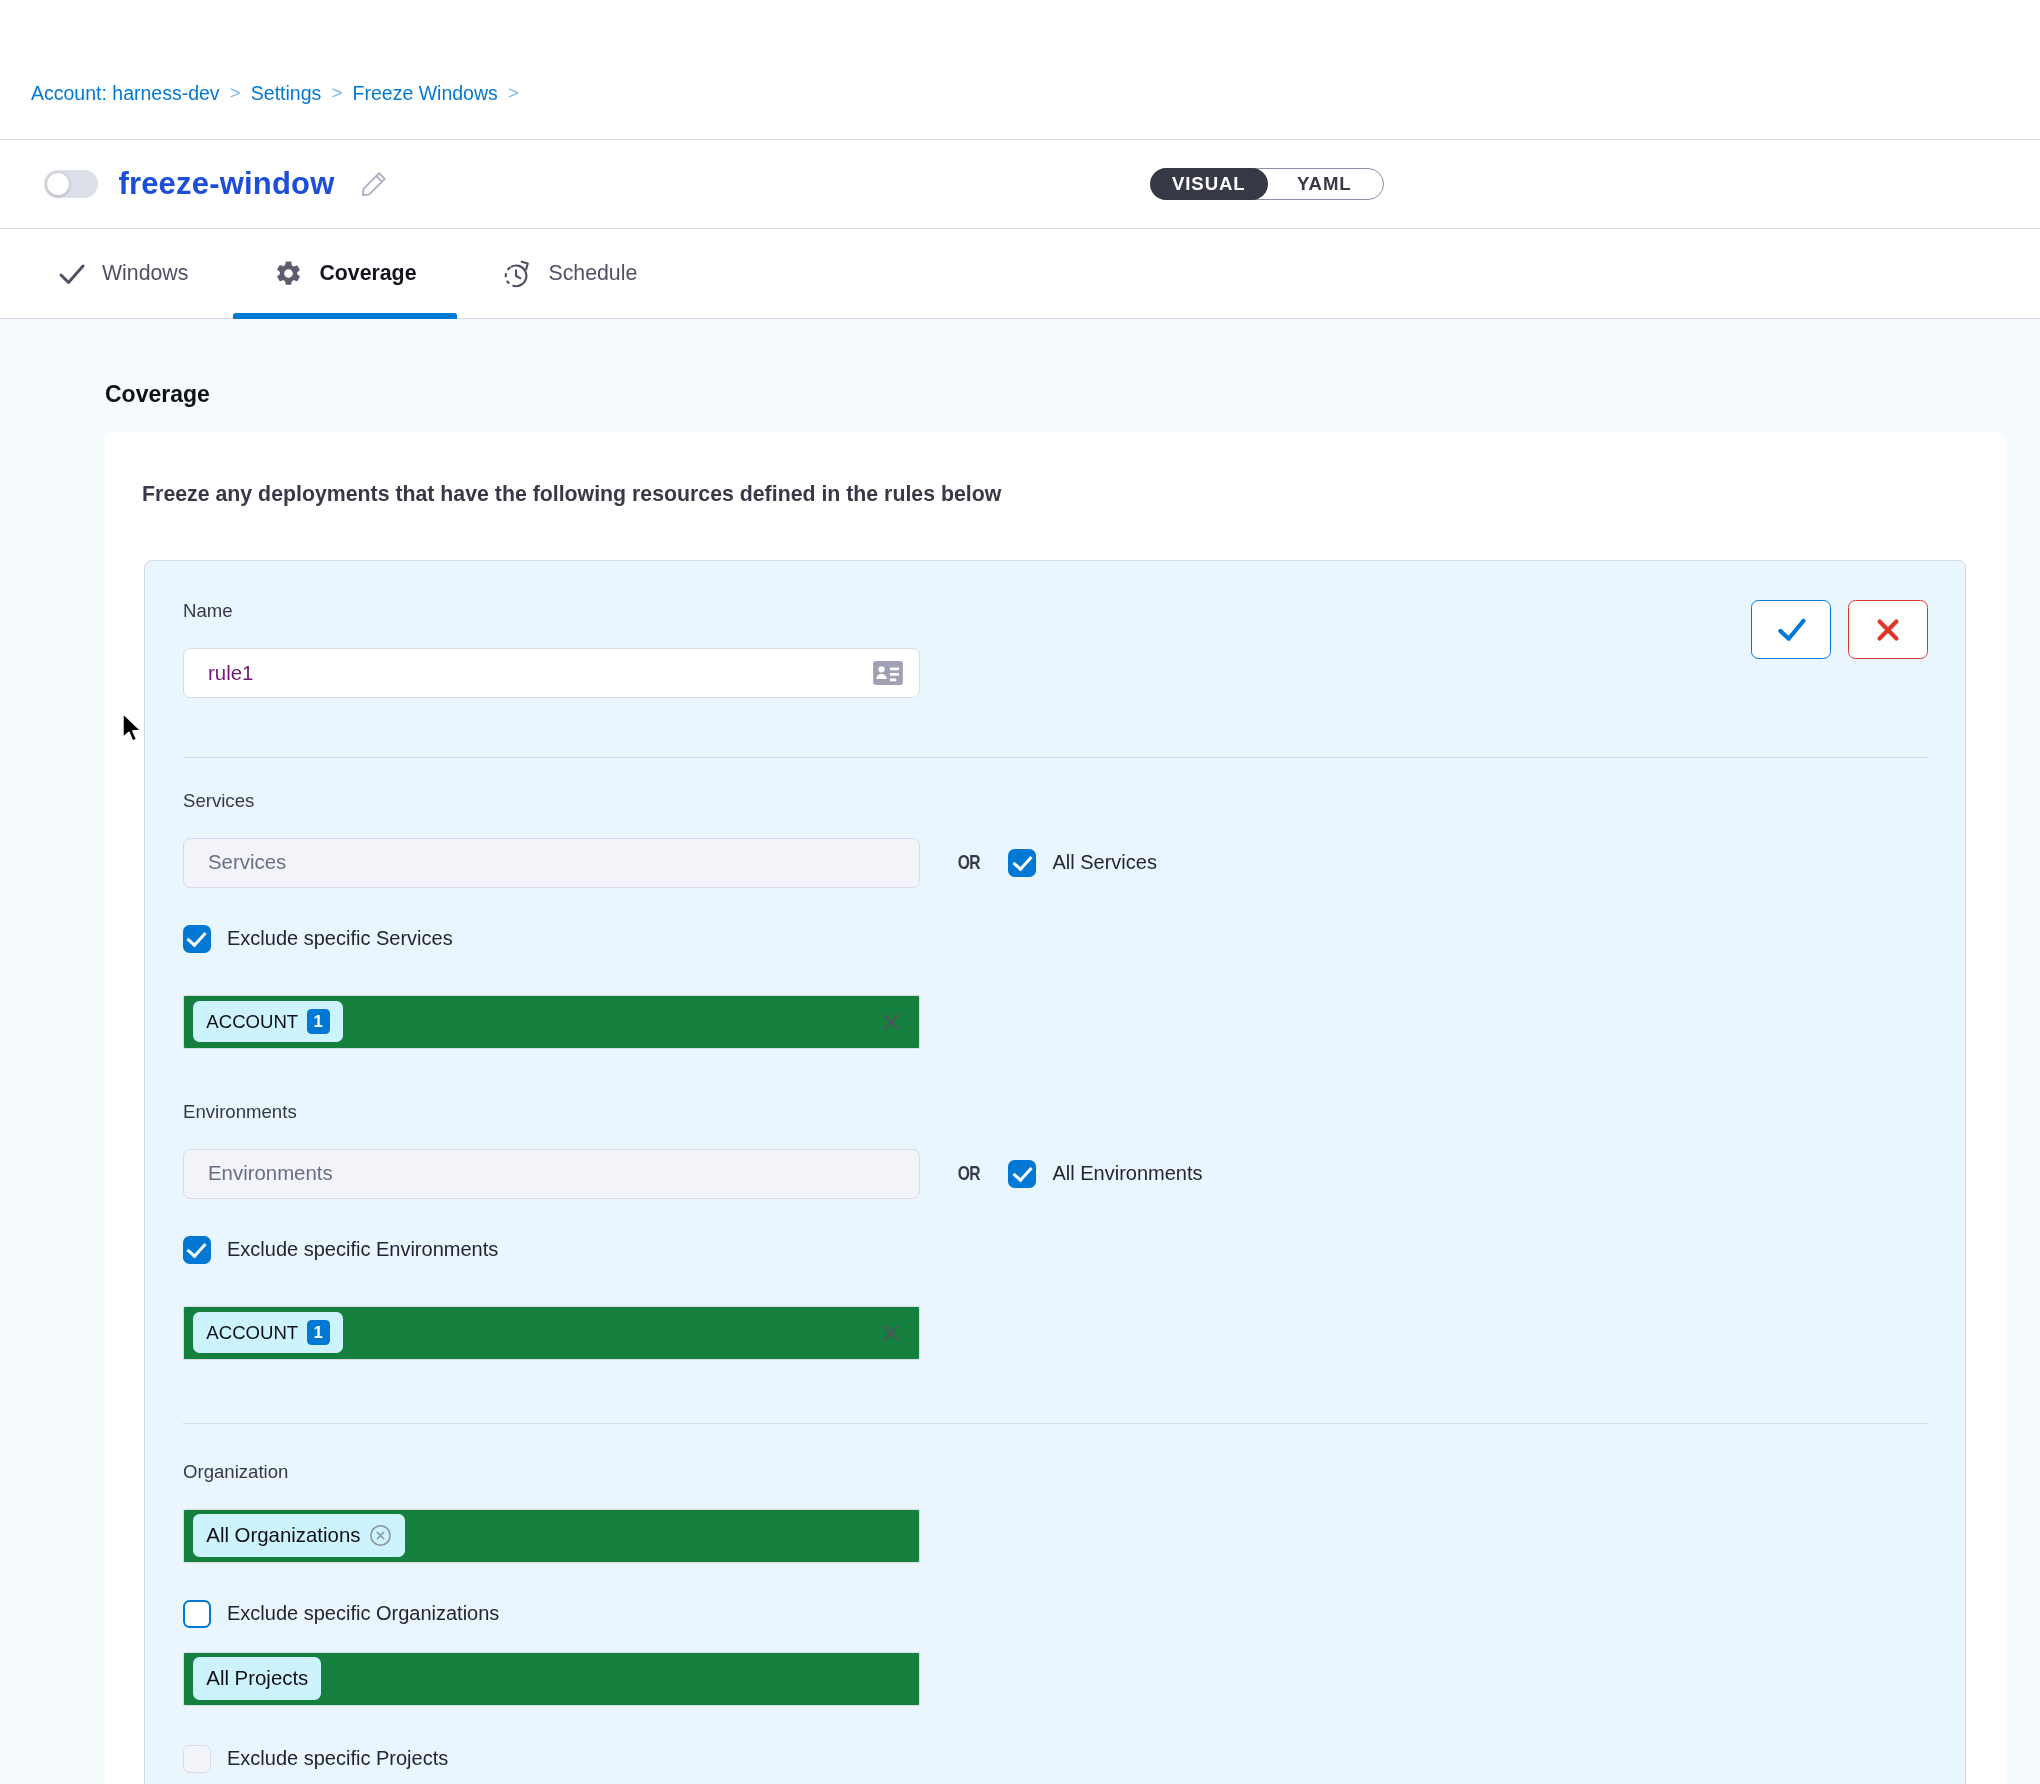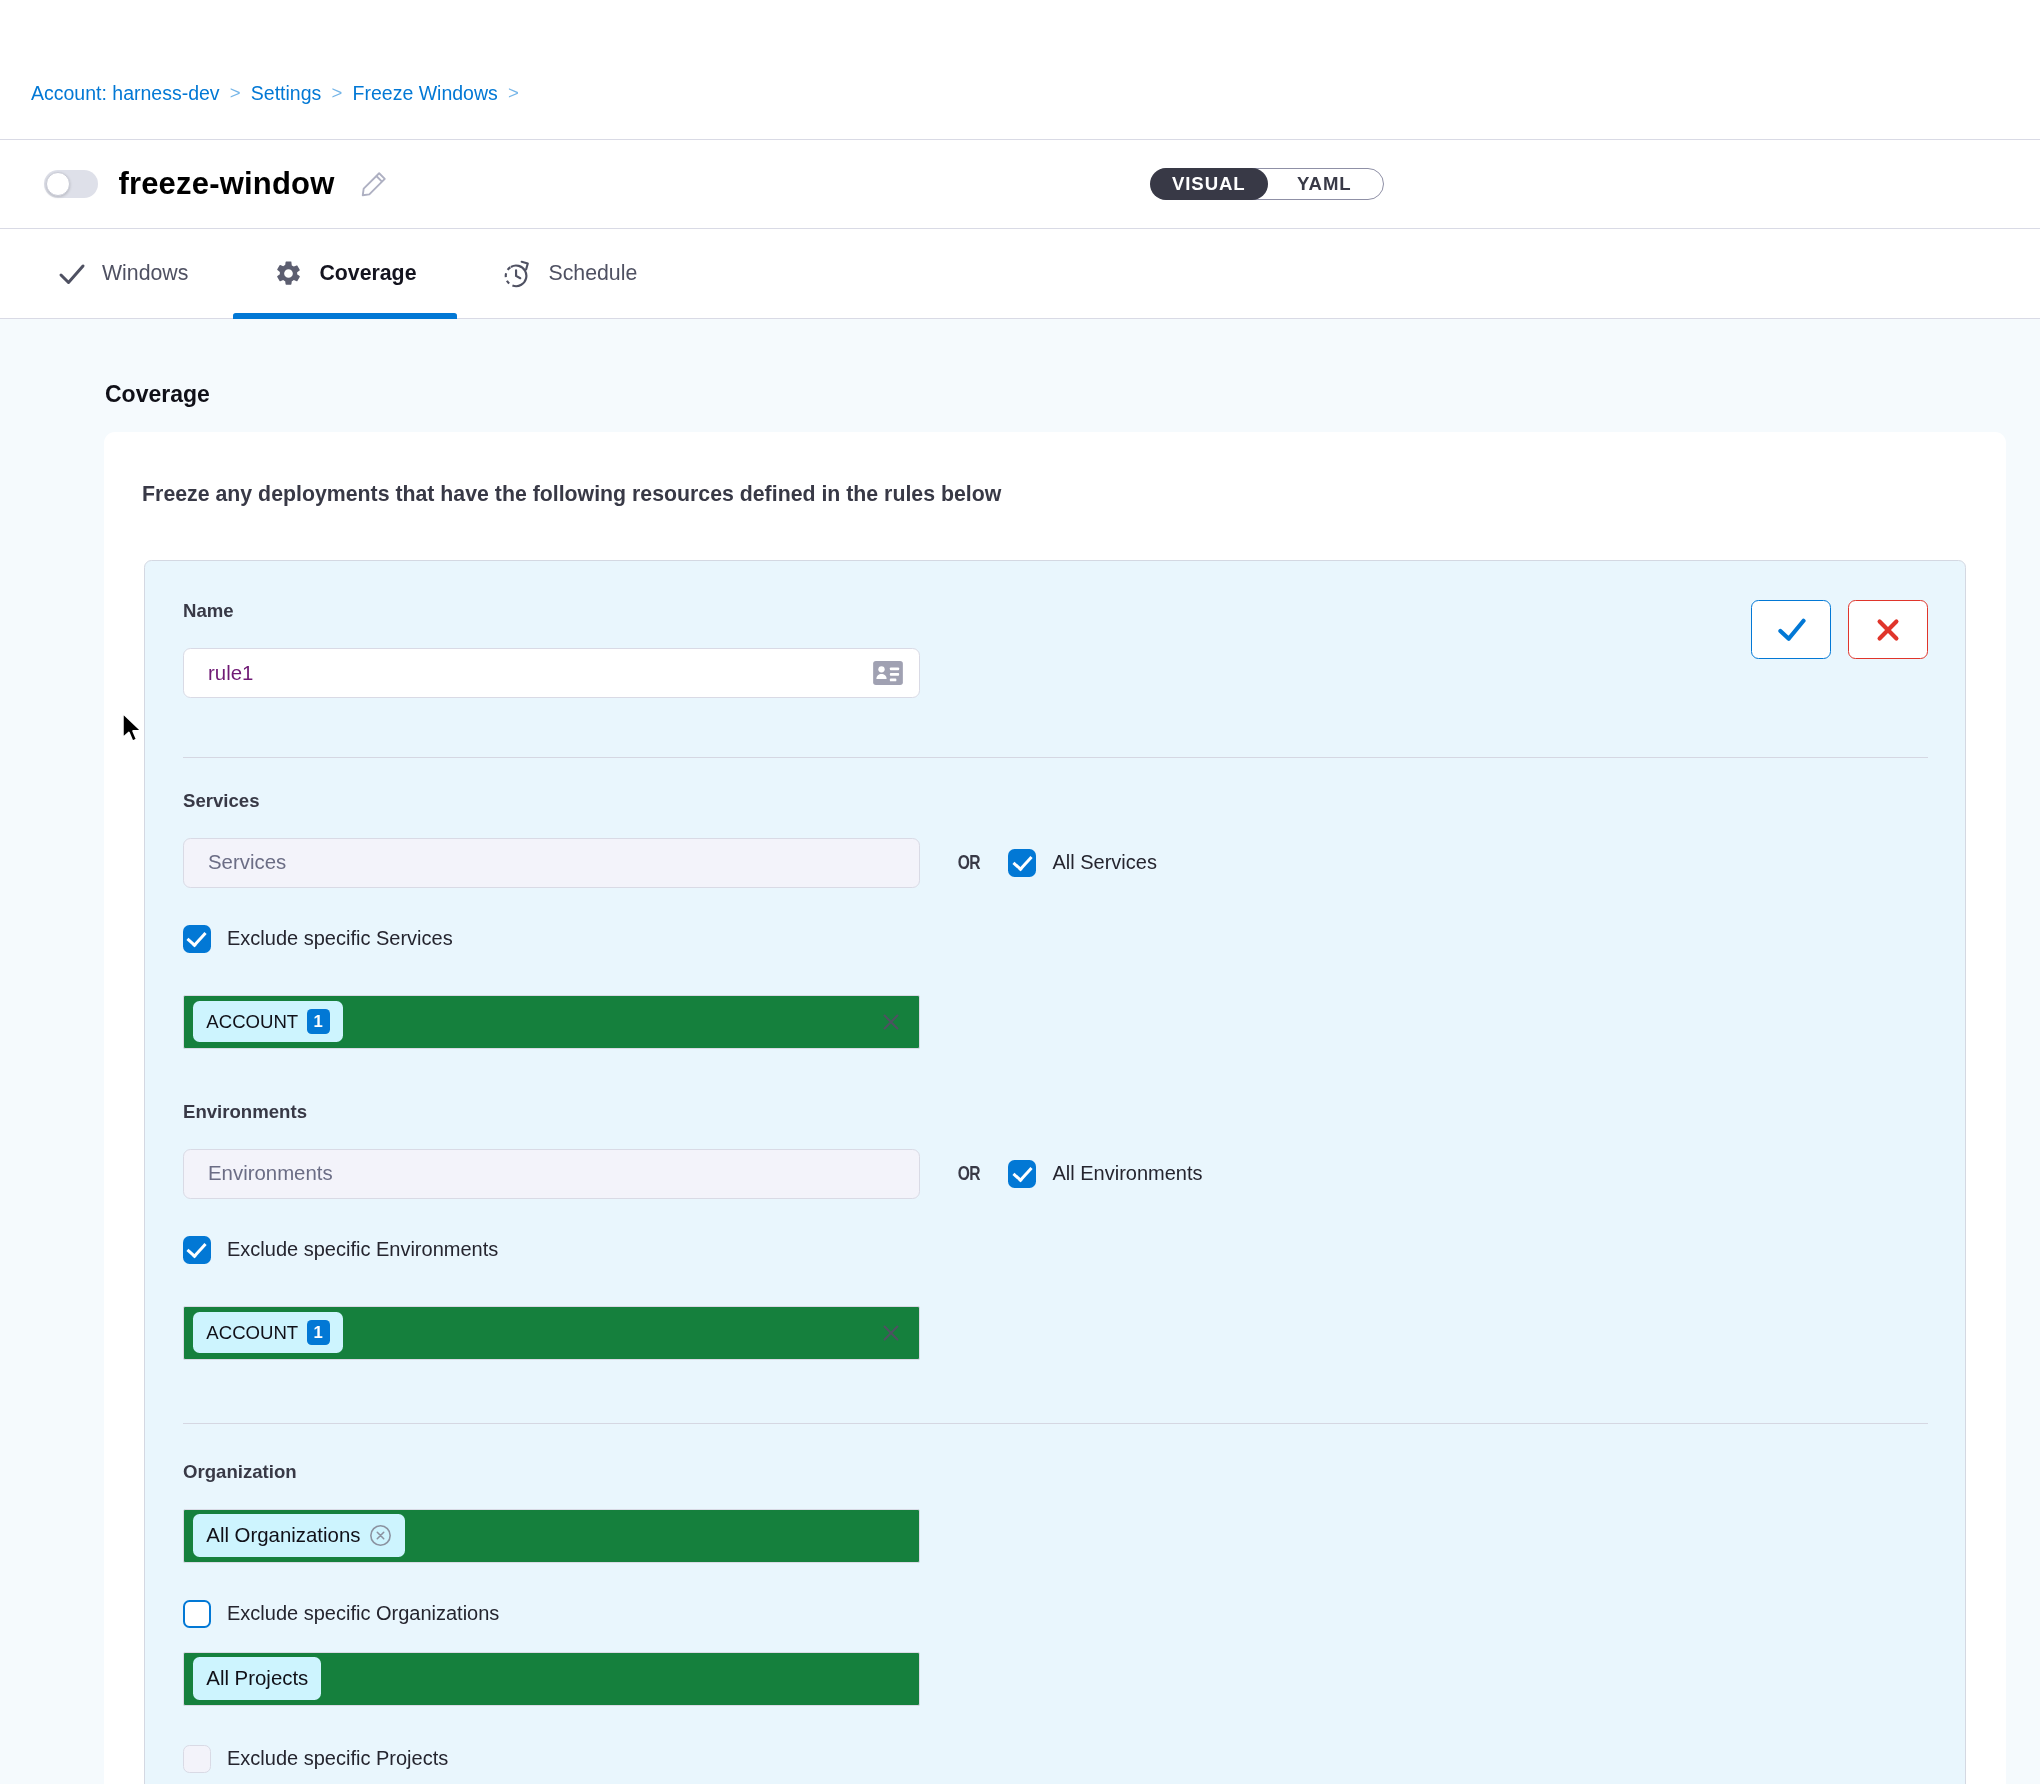--- a/index.html
+++ b/index.html
@@ -11,21 +11,21 @@
   }
   
   .breadcrumb-bar { height:92px; display:flex; align-items:center; padding-left:31px; background:#fff;margin-top:47px; }
   .crumb { color:#0278D5; font-size:19.5px; text-decoration:none; cursor:pointer; }
   .crumb-sep { color:#0278D5; opacity:.55; margin:0 10.2px; font-size:18.6px; }
   .title-bar { height:90px; border-top:0.9px solid #D9DAE5; border-bottom:0.9px solid #D9DAE5;
     display:flex; align-items:center; padding-left:44px; position:relative; background:#fff; }
   .switch { width:54px; height:28px; border-radius:14px; background:#DEE0E9; position:relative; cursor:pointer; }
   .switch .knob { position:absolute; left:1.9px; top:1.9px; width:24px; height:24px; border-radius:50%;
     background:#fff; border:0.9px solid #C9CBD6; box-shadow:0 0.9px 2.8px rgba(0,0,0,.18); }
-  .page-title { font-size:31px; font-weight:700; color:#000000; margin-left:20.4px; letter-spacing:0.2px; }
+  .page-title { font-size:31px; font-weight:700; color:#1d4ed8; margin-left:20.4px; letter-spacing:0.2px; }
   .pencil { margin-left:24px; display:flex; cursor:pointer; }
   .view-toggle { position:absolute; left:1151px; top:50%; transform:translateY(-50%);
     width:233px; height:32px; border:1.9px solid #8F90A6; border-radius:16px; background:#fff;
     display:flex; align-items:center; }
   .seg { flex:1; text-align:center; font-size:18.6px; font-weight:700; letter-spacing:0.9px;
     color:#383946; line-height:28px; cursor:pointer; }
   .seg.active { background:#383946; color:#fff; border-radius:16px; margin:-1.9px; line-height:32px; height:32px; }
   
   .tabs-bar { height:90px; border-bottom:0.9px solid #D9DAE5; display:flex; align-items:stretch;
     padding-left:58px; background:#fff; }
@@ -37,21 +37,21 @@
     background:#0278D5; border-radius:2.8px 2.8px 0 0; }
   
   .content { background:#F5FAFD; height:1513px; padding:61px 0 0 105px; overflow:hidden; }
   .section-title { font-size:23px; font-weight:700; color:#101018; line-height:28px; }
   .card { margin-top:24px; margin-left:-0.9px; width:1902px; min-height:1391px; background:#fff;
     border-radius:11px; padding:50px 37px 74px 38px; }
   .desc { font-size:21.3px; font-weight:700; color:#383946; line-height:25px; }
   .rule-card { margin-top:53px; margin-left:1.9px; width:1822px; height:1410px;
     background:#E9F6FD; border:0.9px solid #D4D8E2; border-radius:7.4px; padding:39px 37px 65px 38px; }
   .rule-header { display:flex; justify-content:space-between; align-items:flex-start; }
-  .field-label { font-size:18.6px; font-weight:700; color:#383946; line-height:22px; }
+  .field-label { font-size:18.6px; font-weight:400; color:#383946; line-height:22px; }
   .field-label.disabled { color:#9293AB; }
   .mb28 { margin-bottom:26px; }
   .text-input { width:737px; height:50px; background:#fff; border:0.9px solid #D9DAE5; border-radius:7.4px;
     display:flex; align-items:center; padding:0 56px 0 22px; font-size:20.4px; color:#701a75; position:relative; }
   .text-input input { border:none; outline:none; background:transparent; font:inherit; color:inherit; width:100%; }
   .input-icon { position:absolute; right:15px; top:50%; transform:translateY(-50%); display:flex; }
   .actions { display:flex; gap:16.7px; }
   .btn { width:80px; height:59px; border-radius:7.4px; background:#fff; display:flex;
     align-items:center; justify-content:center; cursor:pointer; }
   .btn.confirm { border:1.9px solid #0278D5; }

